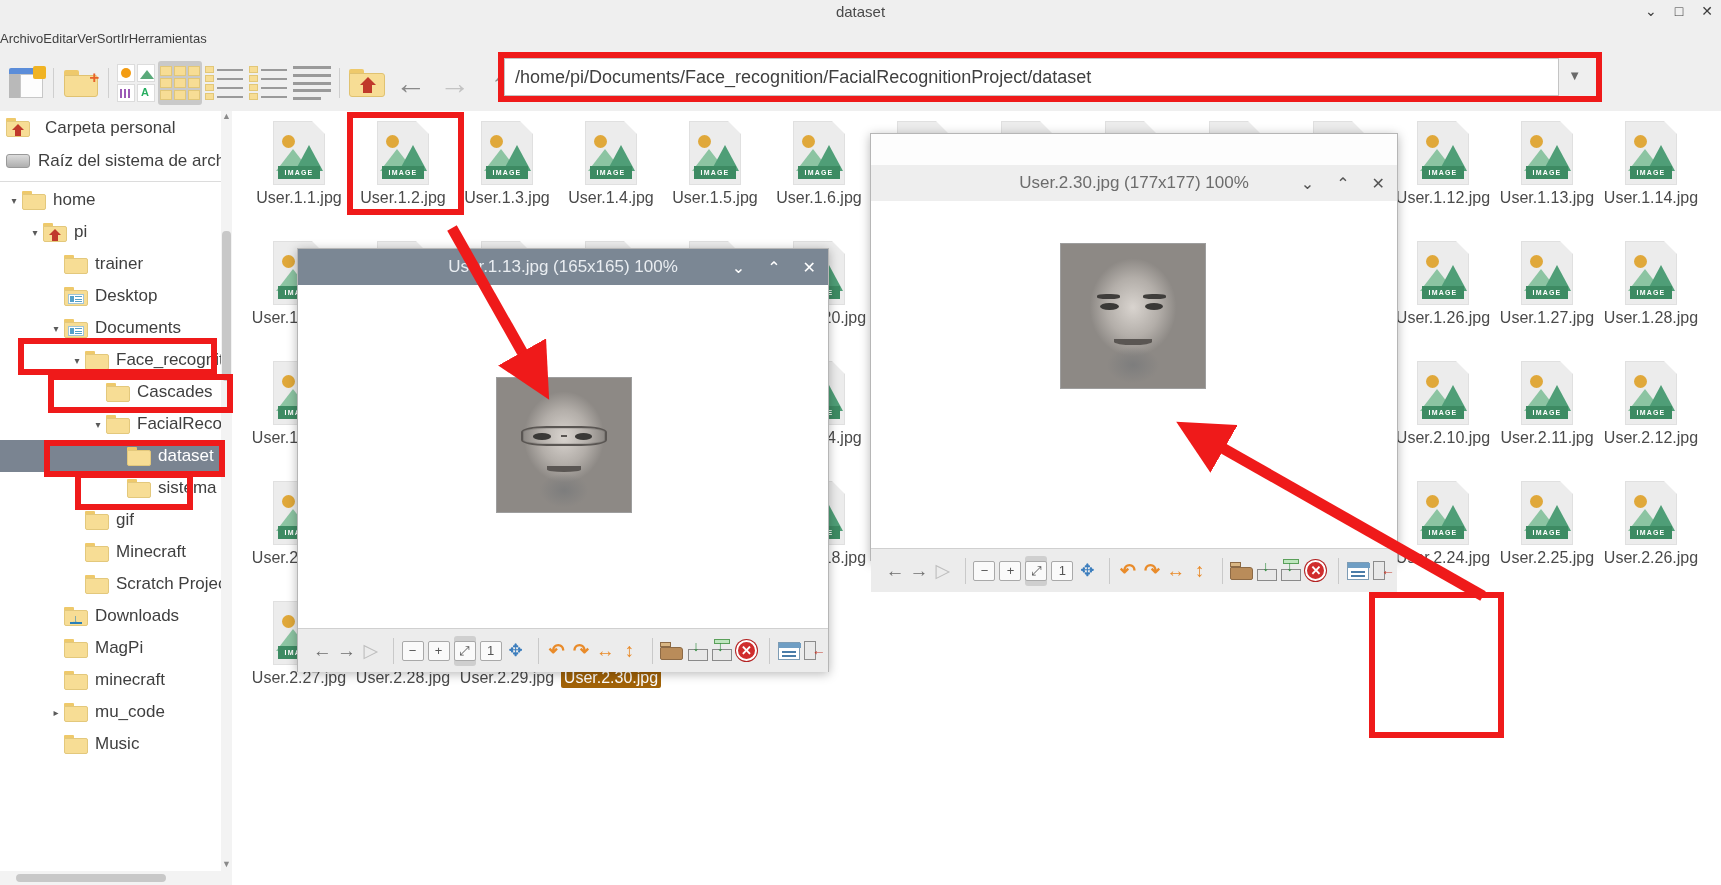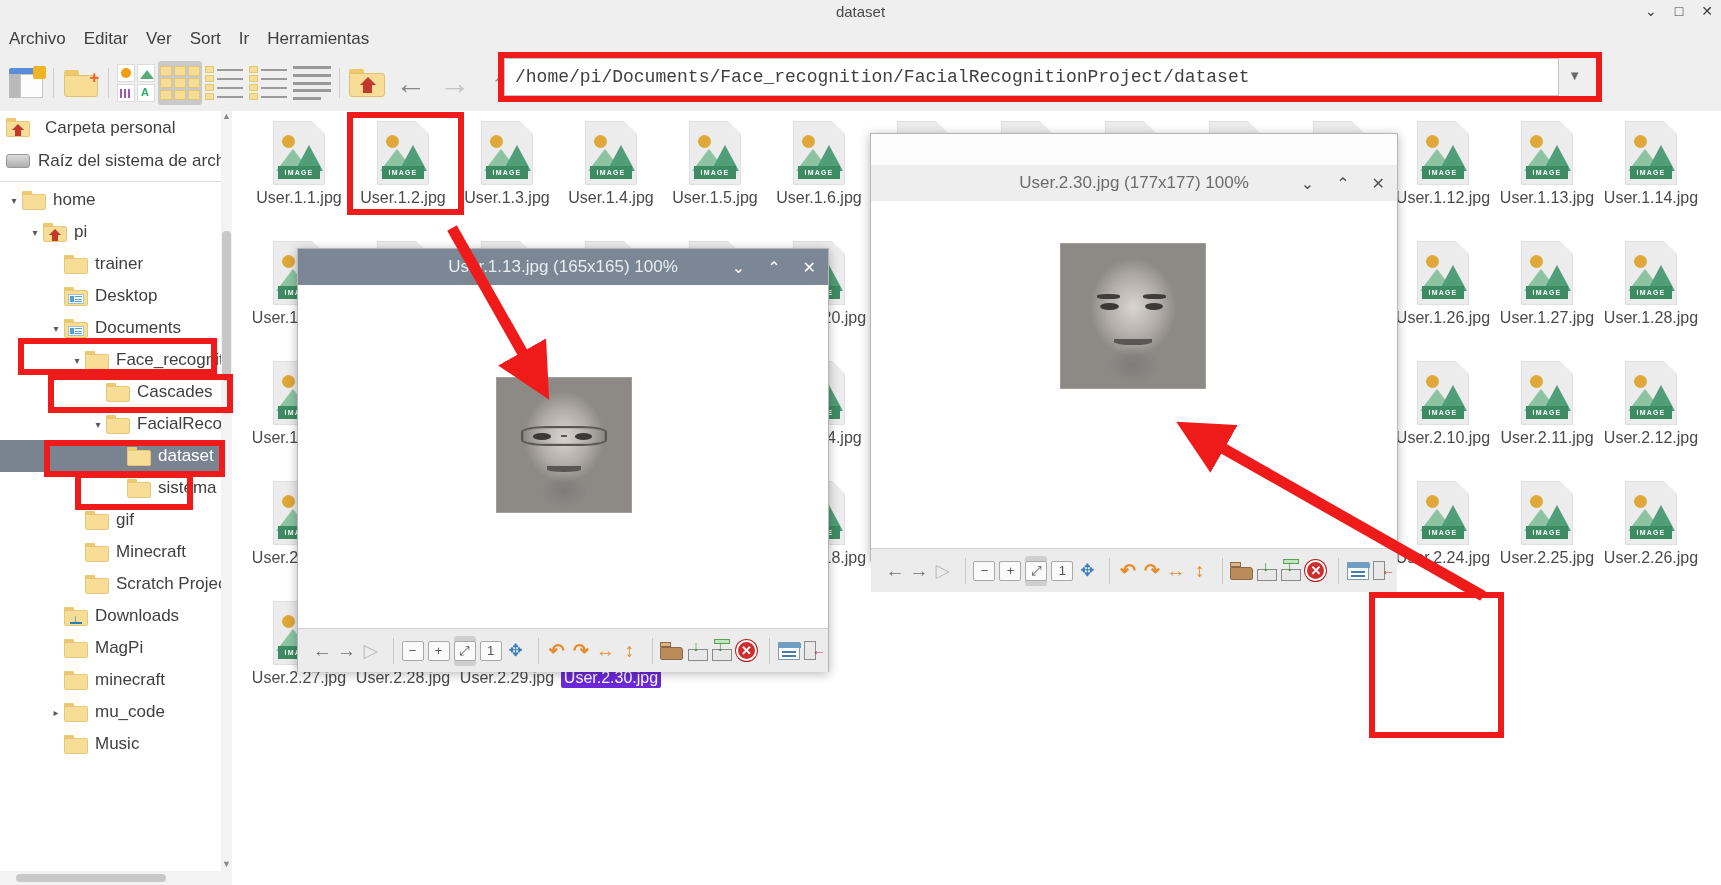--- a/index.html
+++ b/index.html
@@ -27,21 +27,21 @@
   }
   #titlebar .wbtns span { cursor:default; line-height:1; }
 
   
   #menubar {
     position:absolute; left:0; top:22px; width:1721px; height:33px;
     background:#efefef;
     display:flex; align-items:center; padding-left:0px;
   }
   #menubar .mi {
-    font-size:17px; color:#3f3f3f; padding:3px 9px; cursor:default;
+    font-size:13px; color:#3f3f3f; padding:3px 0; cursor:default;
   }
 
   
   #toolbar {
     position:absolute; left:0; top:55px; width:1721px; height:56px;
     background:#efefef;
     display:flex; align-items:center; gap:0px; padding:0 4px;
   }
   .tb-btn {
     width:44px; height:44px;
@@ -91,21 +91,21 @@
   .arrow-btn.dim { color:#c3c3c3; }
   .arrow-up { font-size:31px; color:#8a8a8a; line-height:1; }
 
   
   #pathwrap { position:absolute; left:504px; top:58px; width:1055px; height:38px; }
   #pathentry {
     width:100%; height:100%;
     background:#fff; border:1px solid #c4c4c4;
     font-size:18px; color:#3f3f3f;
     padding:0 10px; outline:none;
-    font-family:Liberation Mono, monospace;
+    font-family:Liberation Sans, sans-serif;
   }
   #pathdrop {
     position:absolute; right:-22px; top:10px;
     font-size:13px; color:#6a6a6a;
   }
 
   
   #sidebar {
     position:absolute; left:0; top:111px; width:232px; height:760px;
     background:#ffffff; overflow:hidden;
@@ -153,21 +153,21 @@
   }
   .fgrid {
     position:absolute; left:14px; top:4px; width:1470px;
     display:flex; flex-wrap:wrap;
   }
   .fitem {
     width:104px; height:120px;
     display:flex; flex-direction:column; align-items:center;
     padding-top:6px;
   }
-  .fitem.selected .flabel { background:#6d28d9; color:#fff; border-radius:2px; }
+  .fitem.selected .flabel { background:#a16207; color:#fff; border-radius:2px; }
   .fimg {
     width:52px; height:64px; position:relative; margin-bottom:3px;
   }
   .fimg .page {
     position:absolute; left:0; top:0; width:52px; height:64px;
     background:#ececec; border:1px solid #e0e0e0;
   }
   .fimg .corner {
     position:absolute; right:0; top:0; width:0; height:0;
     border-left:13px solid transparent; border-top:13px solid #ffffff;

